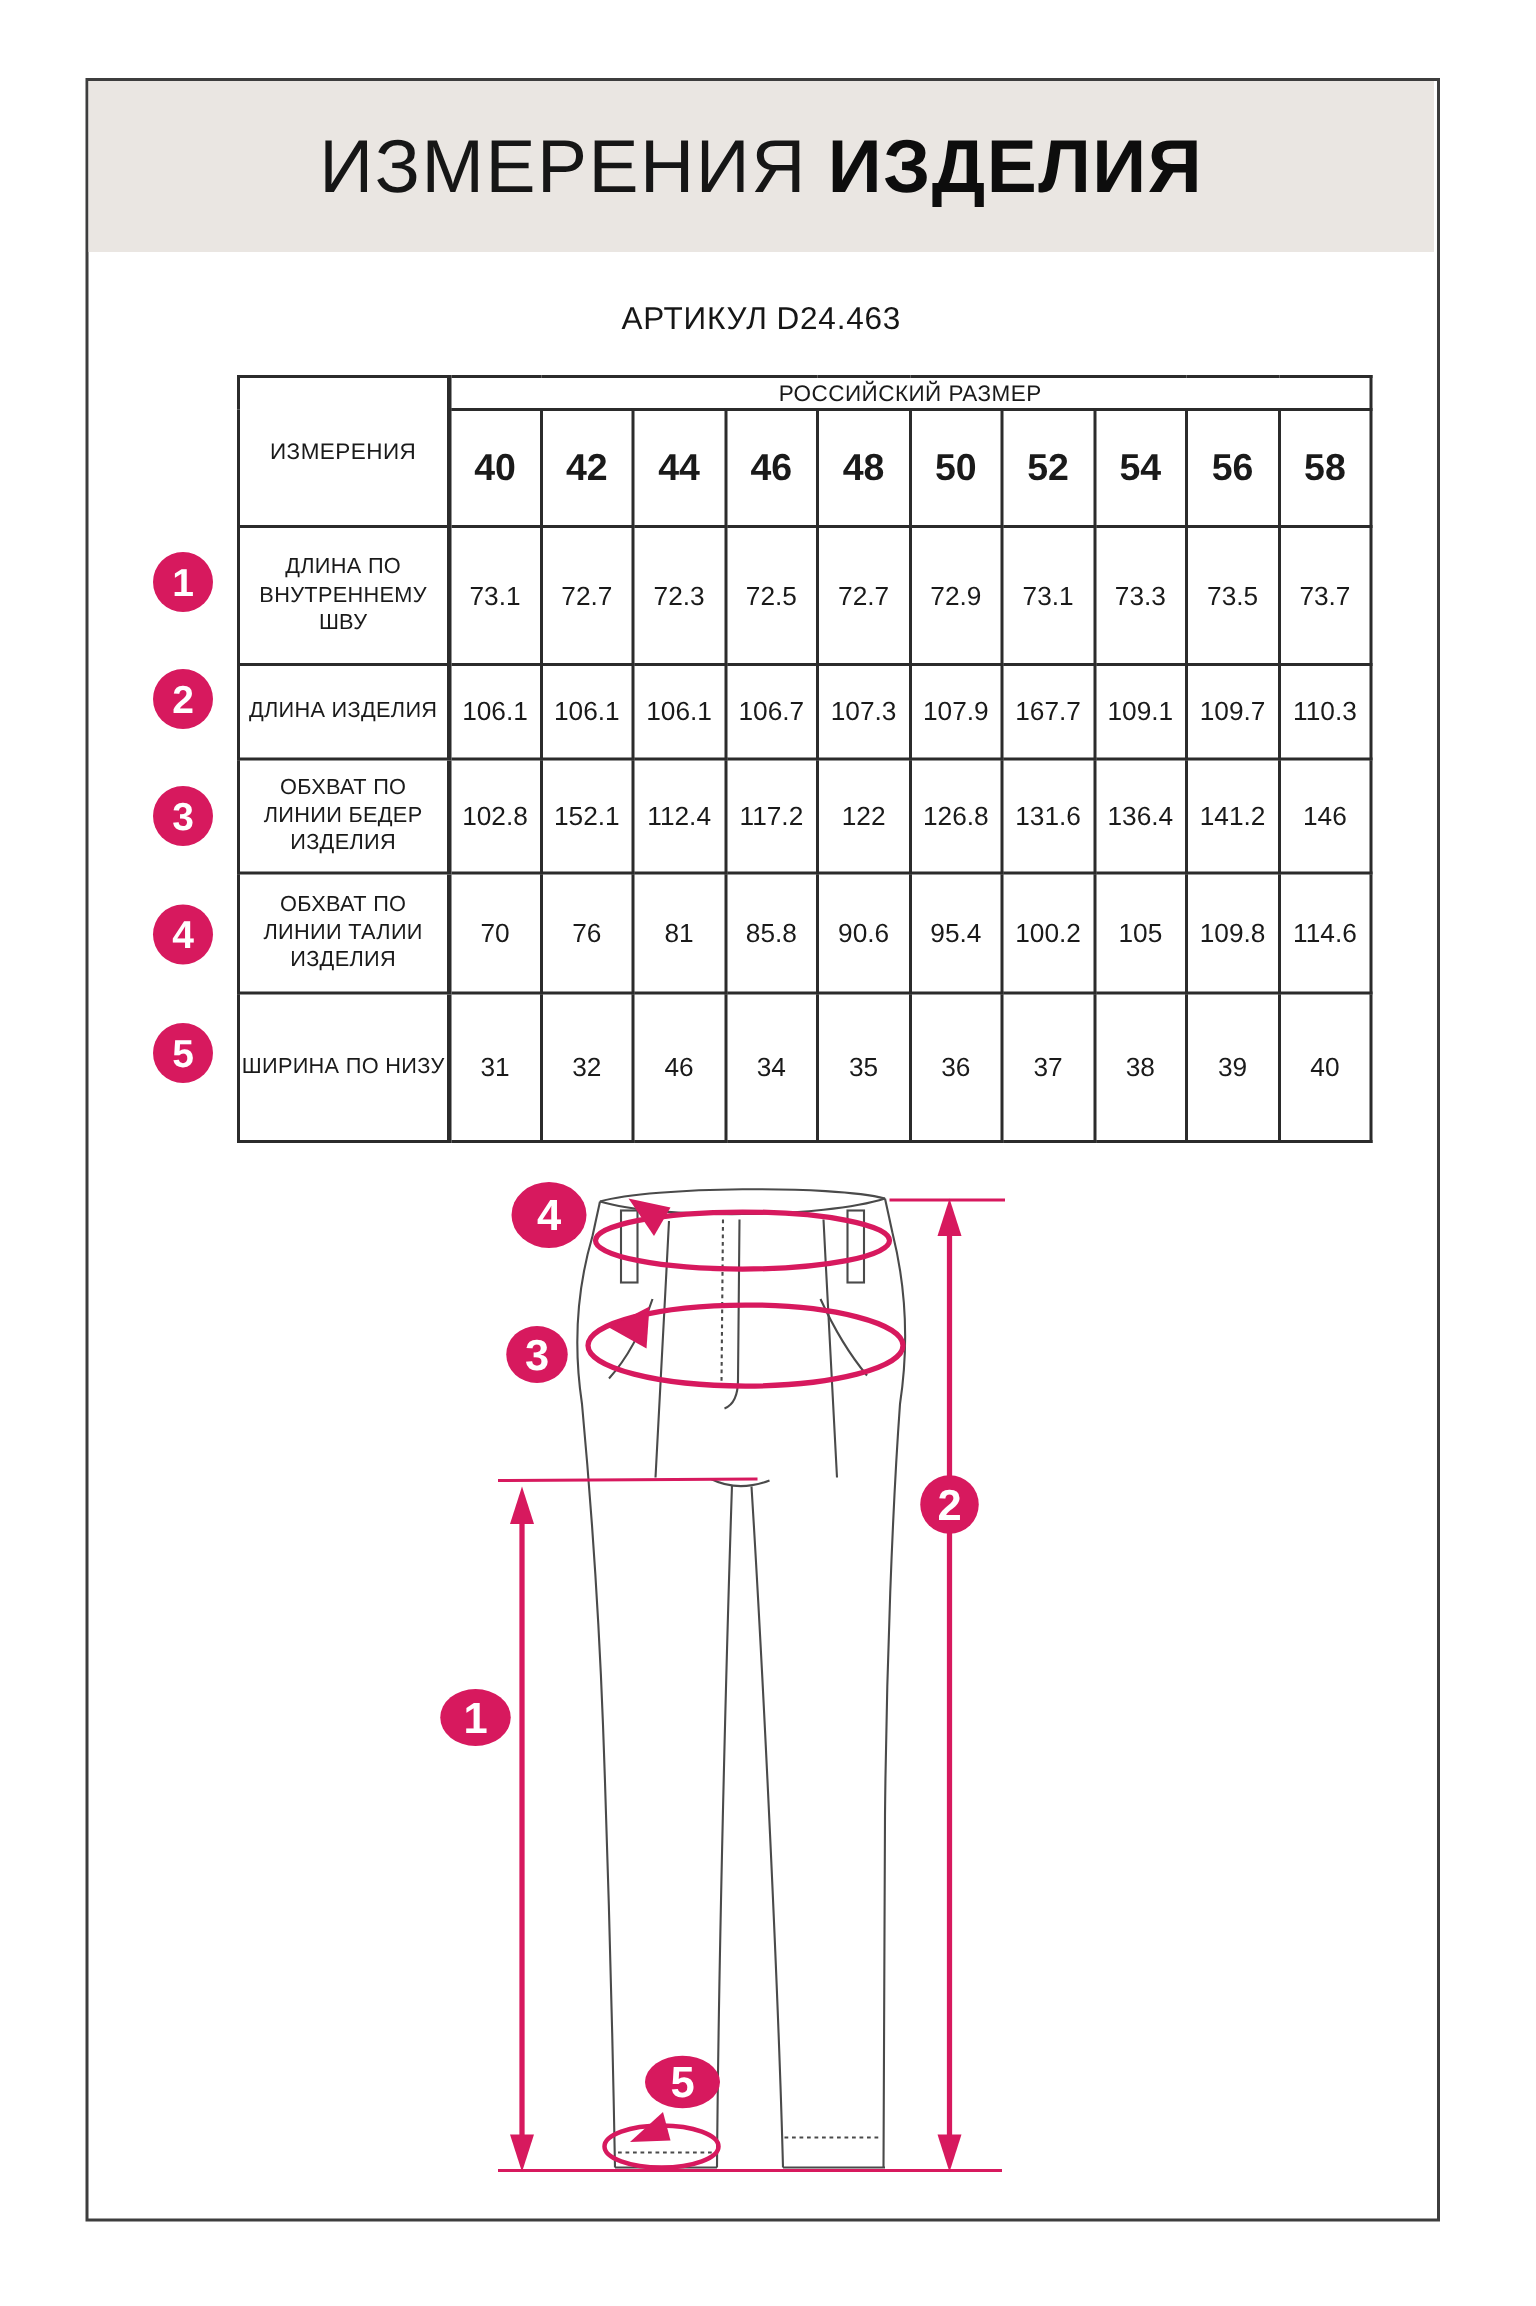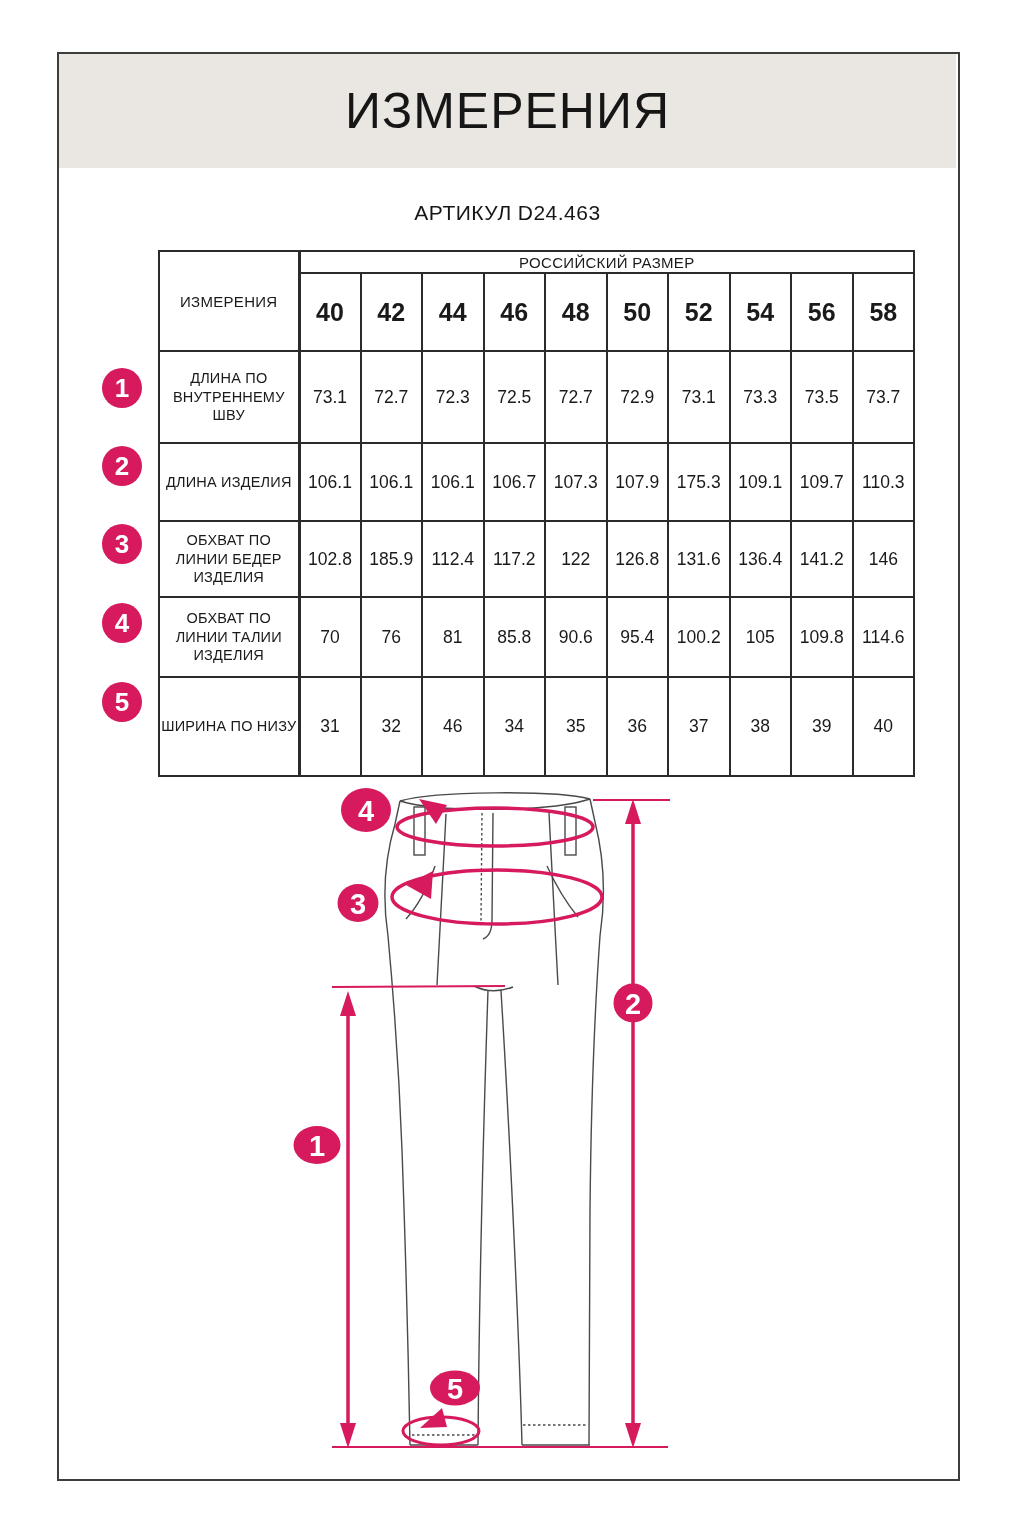--- a/index.html
+++ b/index.html
@@ -32,21 +32,21 @@
     border:2px solid #2b2b2b;text-align:center;vertical-align:middle;
     padding:0;overflow:hidden;
   }
   td.cell-measure-head{font-size:15px;letter-spacing:0.3px;border-right-width:3px !important;}
   td.cell-group-head{font-size:15px;letter-spacing:0.3px;height:20px;margin-top:40px;}
   td.cell-size{font-size:25px;font-weight:700;}
   td.cell-label{font-size:14.5px;line-height:1.3;padding:2px 8px;letter-spacing:0.2px;border-right-width:3px !important;}
   td.cell-val{font-size:17.5px;}
   tr.r-sizes{height:78px;}
   tr.r-d1{height:92px;}
-  tr.r-d2{height:78px;}
+  tr.r-d2{height:63px;}
   tr.r-d3{height:76px;}
   tr.r-d4{height:80px;padding-left:24px;}
   tr.r-d5{height:99px;}
   
   .row-marker{
     position:absolute;left:102px;width:40px;height:40px;border-radius:50%;
     background:#d7195e;color:#ffffff;font-size:26px;font-weight:700;
     display:flex;align-items:center;justify-content:center;
   }
   .rm1{top:368px;} .rm2{top:446px;} .rm3{top:524px;} .rm4{top:603px;} .rm5{top:682px;}
@@ -57,20 +57,21 @@
     font-size:29px;font-weight:700;text-anchor:middle;
   }
 </style>
 </head>
 <body>
 
 <div class="frame"></div>
 
 <div class="title-band">
   <span class="t-reg">ИЗМЕРЕНИЯ</span>
+  <span class="t-bold">ИЗДЕЛИЯ</span>
 </div>
 
 <div class="article-line">
   <span>АРТИКУЛ</span>
   <span>D24.463</span>
 </div>
 
 <table class="size-table">
   <colgroup>
     <col style="width:140px">
@@ -116,29 +117,29 @@
     <td class="cell-val">73.7</td>
   </tr>
   <tr class="r-d2">
     <td class="cell-label">ДЛИНА ИЗДЕЛИЯ</td>
     <td class="cell-val">106.1</td>
     <td class="cell-val">106.1</td>
     <td class="cell-val">106.1</td>
     <td class="cell-val">106.7</td>
     <td class="cell-val">107.3</td>
     <td class="cell-val">107.9</td>
-    <td class="cell-val">175.3</td>
+    <td class="cell-val">167.7</td>
     <td class="cell-val">109.1</td>
     <td class="cell-val">109.7</td>
     <td class="cell-val">110.3</td>
   </tr>
   <tr class="r-d3">
     <td class="cell-label">ОБХВАТ ПО ЛИНИИ БЕДЕР ИЗДЕЛИЯ</td>
     <td class="cell-val">102.8</td>
-    <td class="cell-val">185.9</td>
+    <td class="cell-val">152.1</td>
     <td class="cell-val">112.4</td>
     <td class="cell-val">117.2</td>
     <td class="cell-val">122</td>
     <td class="cell-val">126.8</td>
     <td class="cell-val">131.6</td>
     <td class="cell-val">136.4</td>
     <td class="cell-val">141.2</td>
     <td class="cell-val">146</td>
   </tr>
   <tr class="r-d4">

